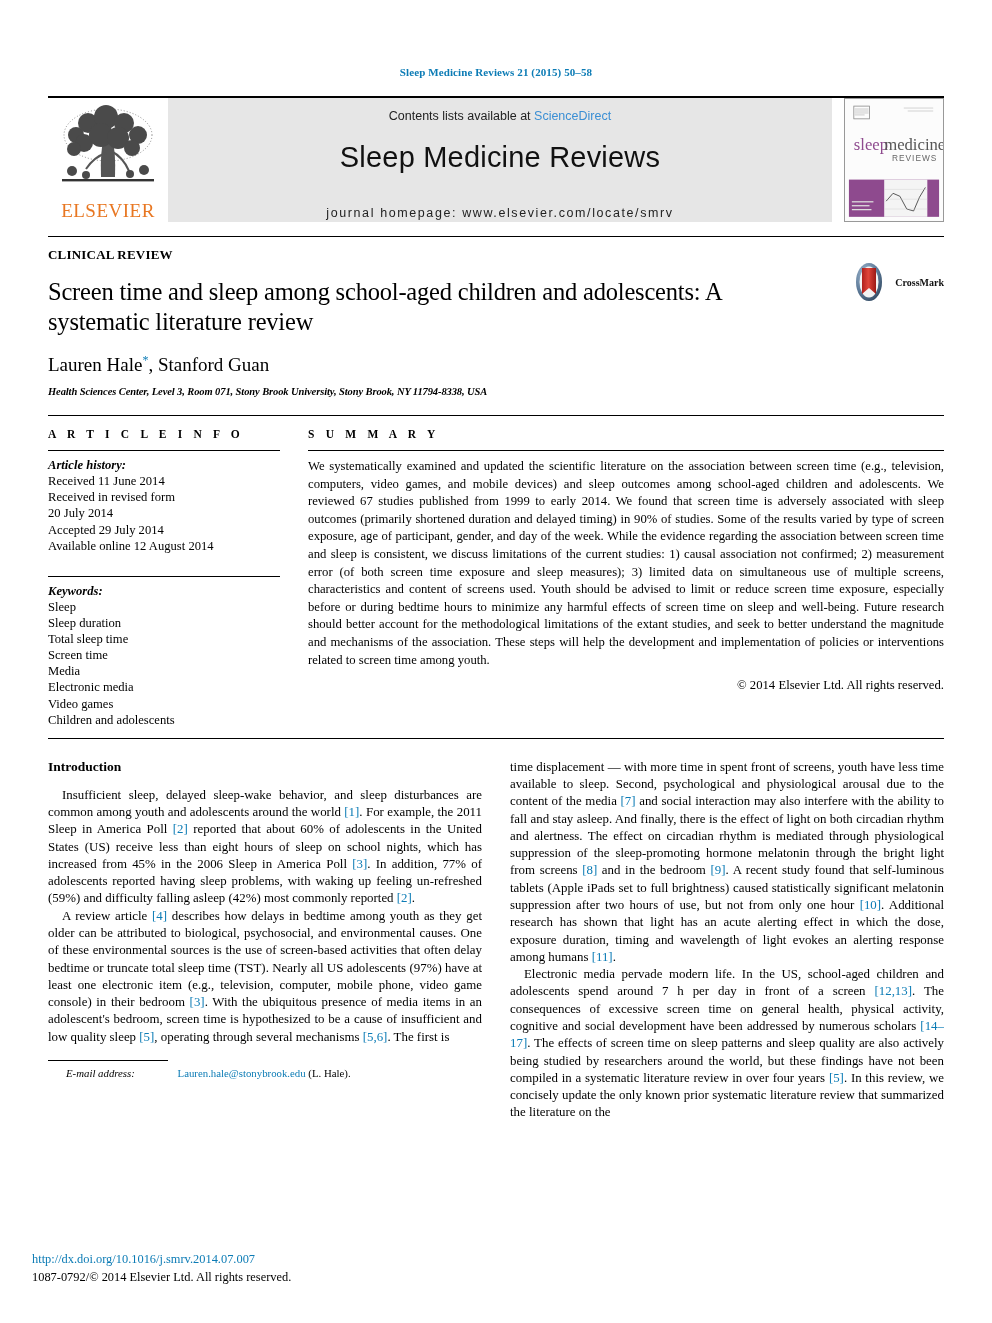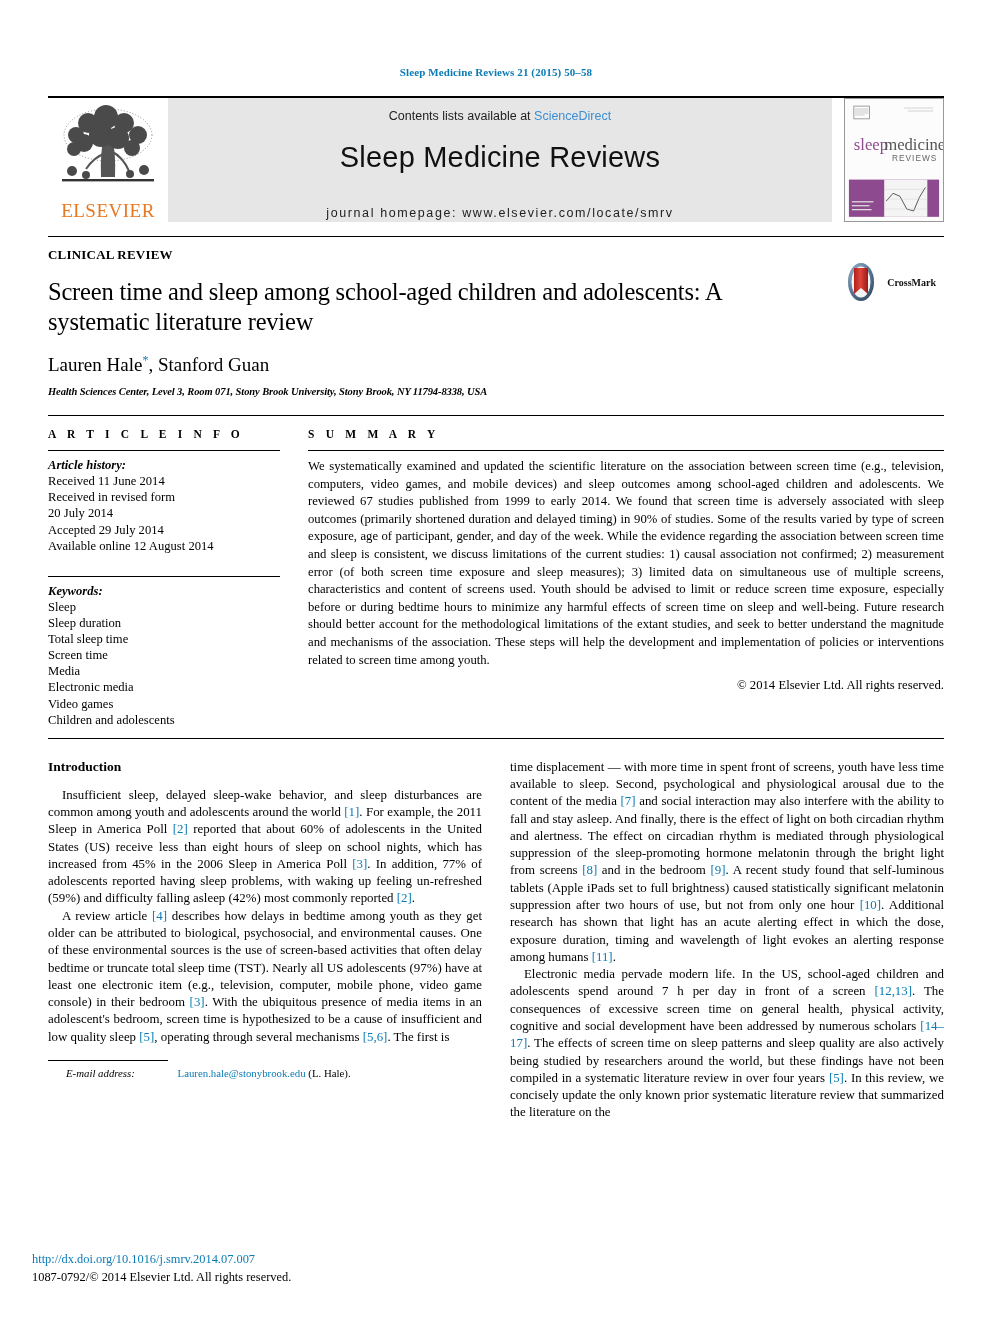--- a/index.html
+++ b/index.html
@@ -135,21 +135,21 @@
   }
   .affiliation {
     font-size: 10.5px;
     font-style: italic;
     font-weight: bold;
     letter-spacing: -0.1px;
     margin-bottom: 16px;
   }
   .crossmark {
     position: absolute;
-    right: 8px;
+    right: 0;
     top: 24px;
     display: flex;
     align-items: center;
     gap: 5px;
   }
   .crossmark-label {
     font-family: "Liberation Serif", serif;
     font-size: 10px;
     font-weight: bold;
     color: #111;

